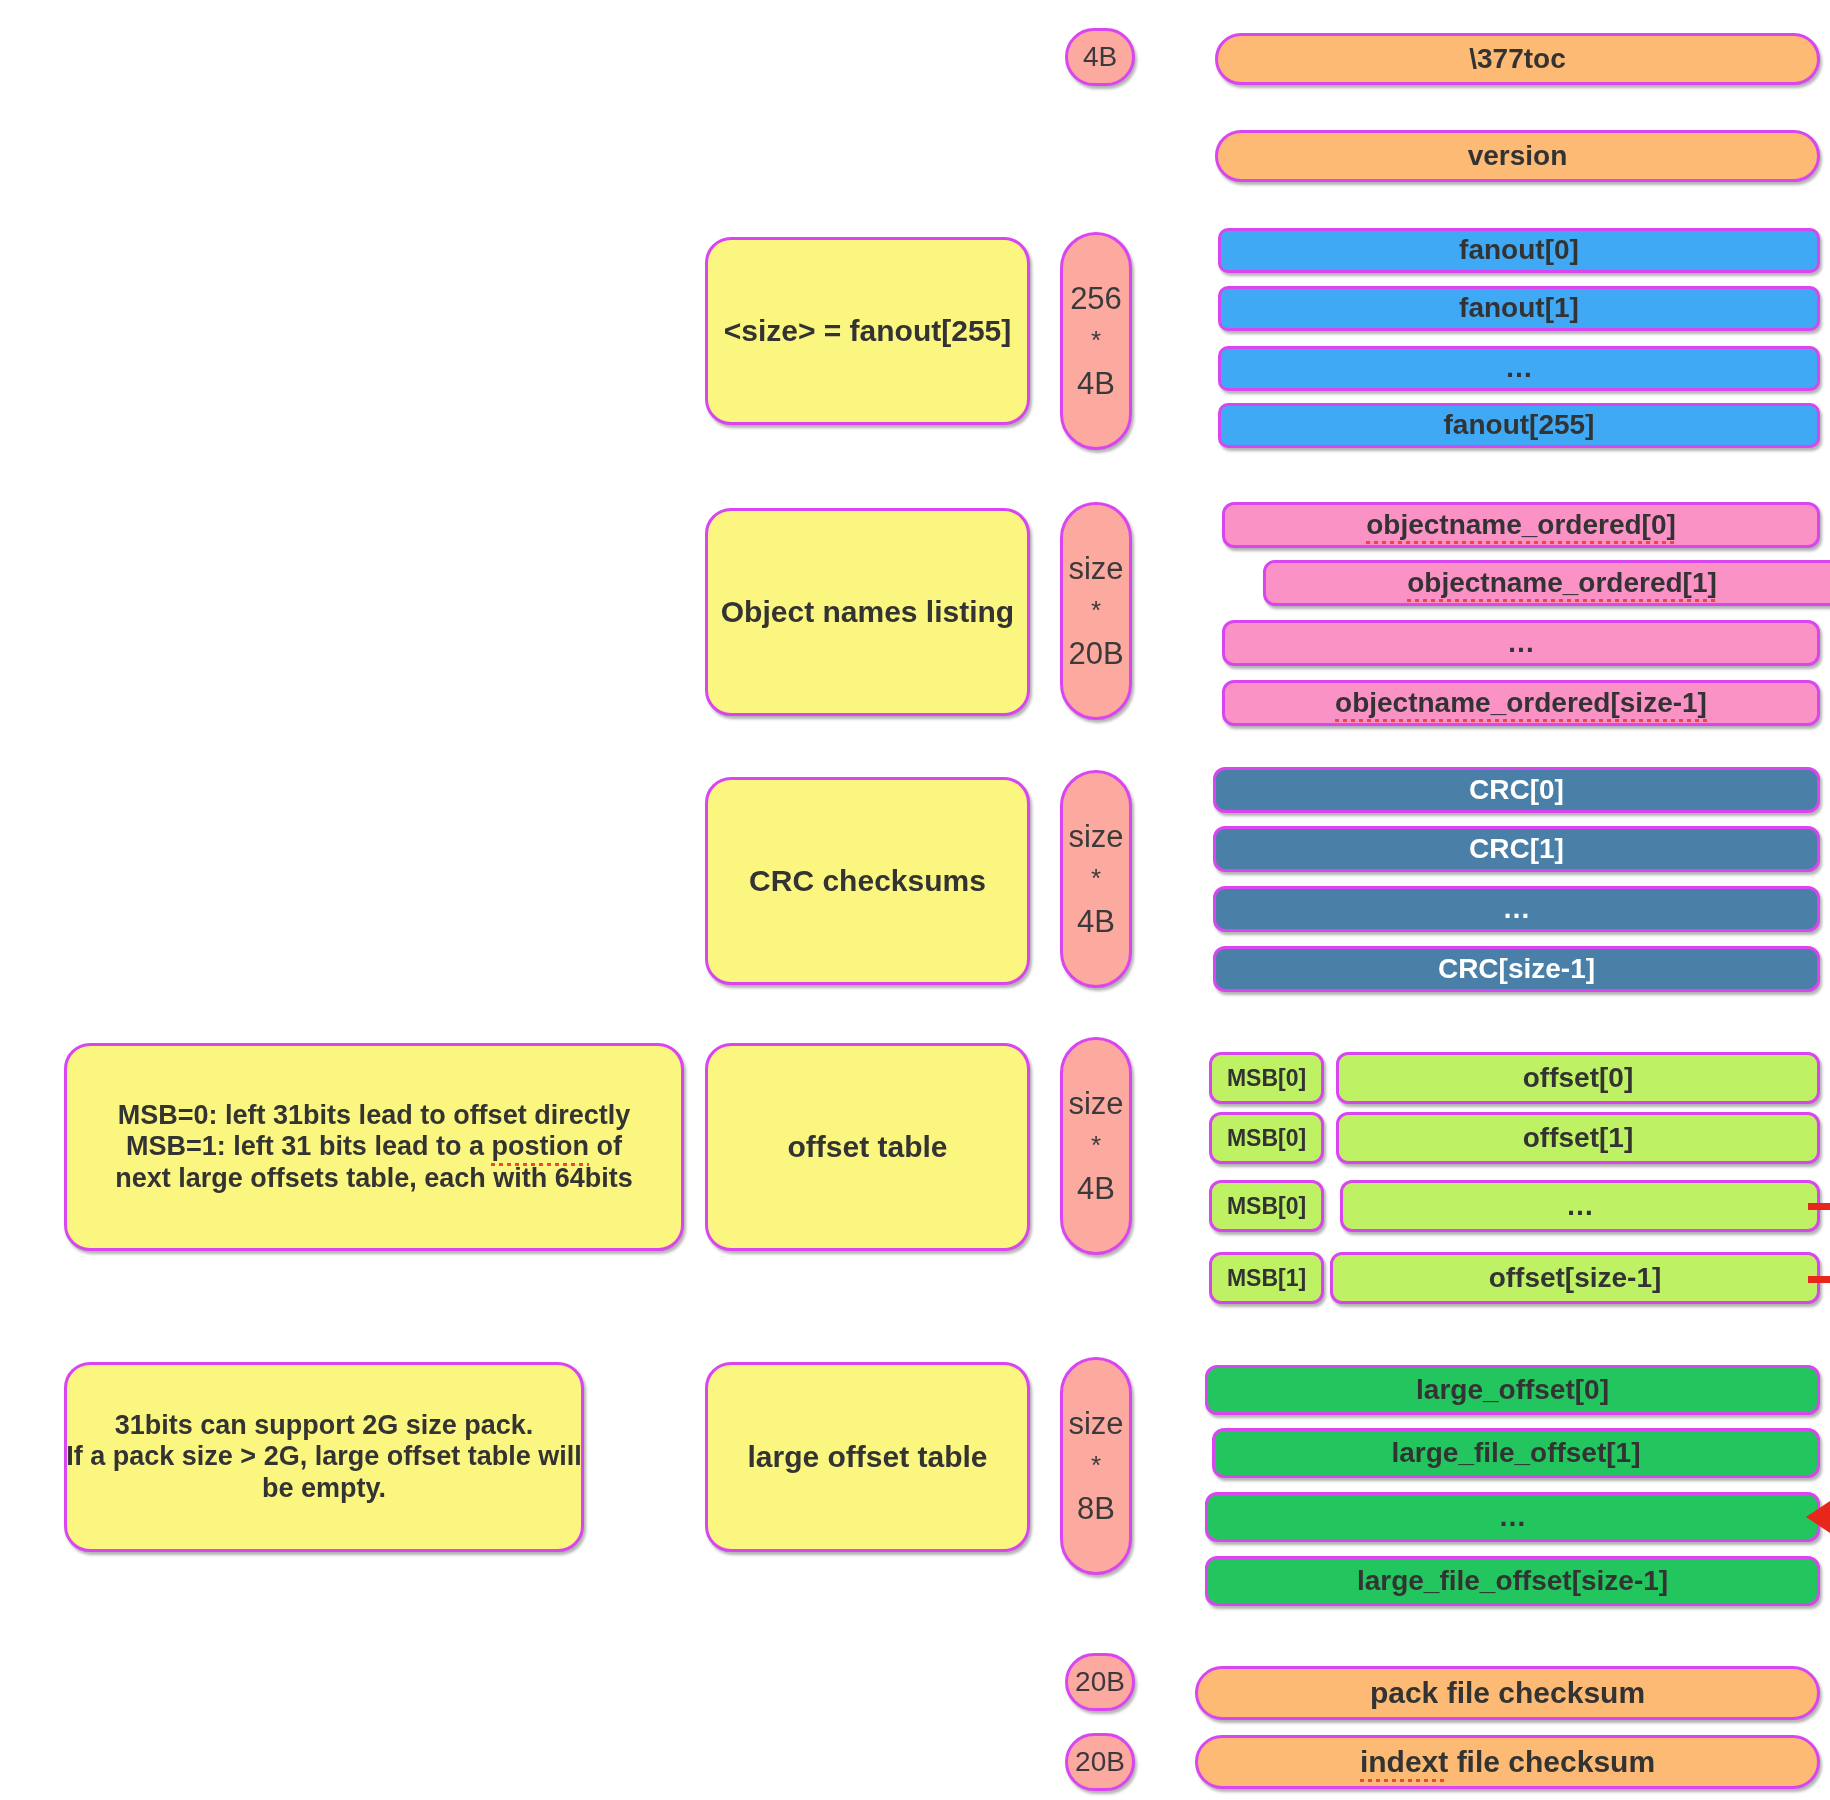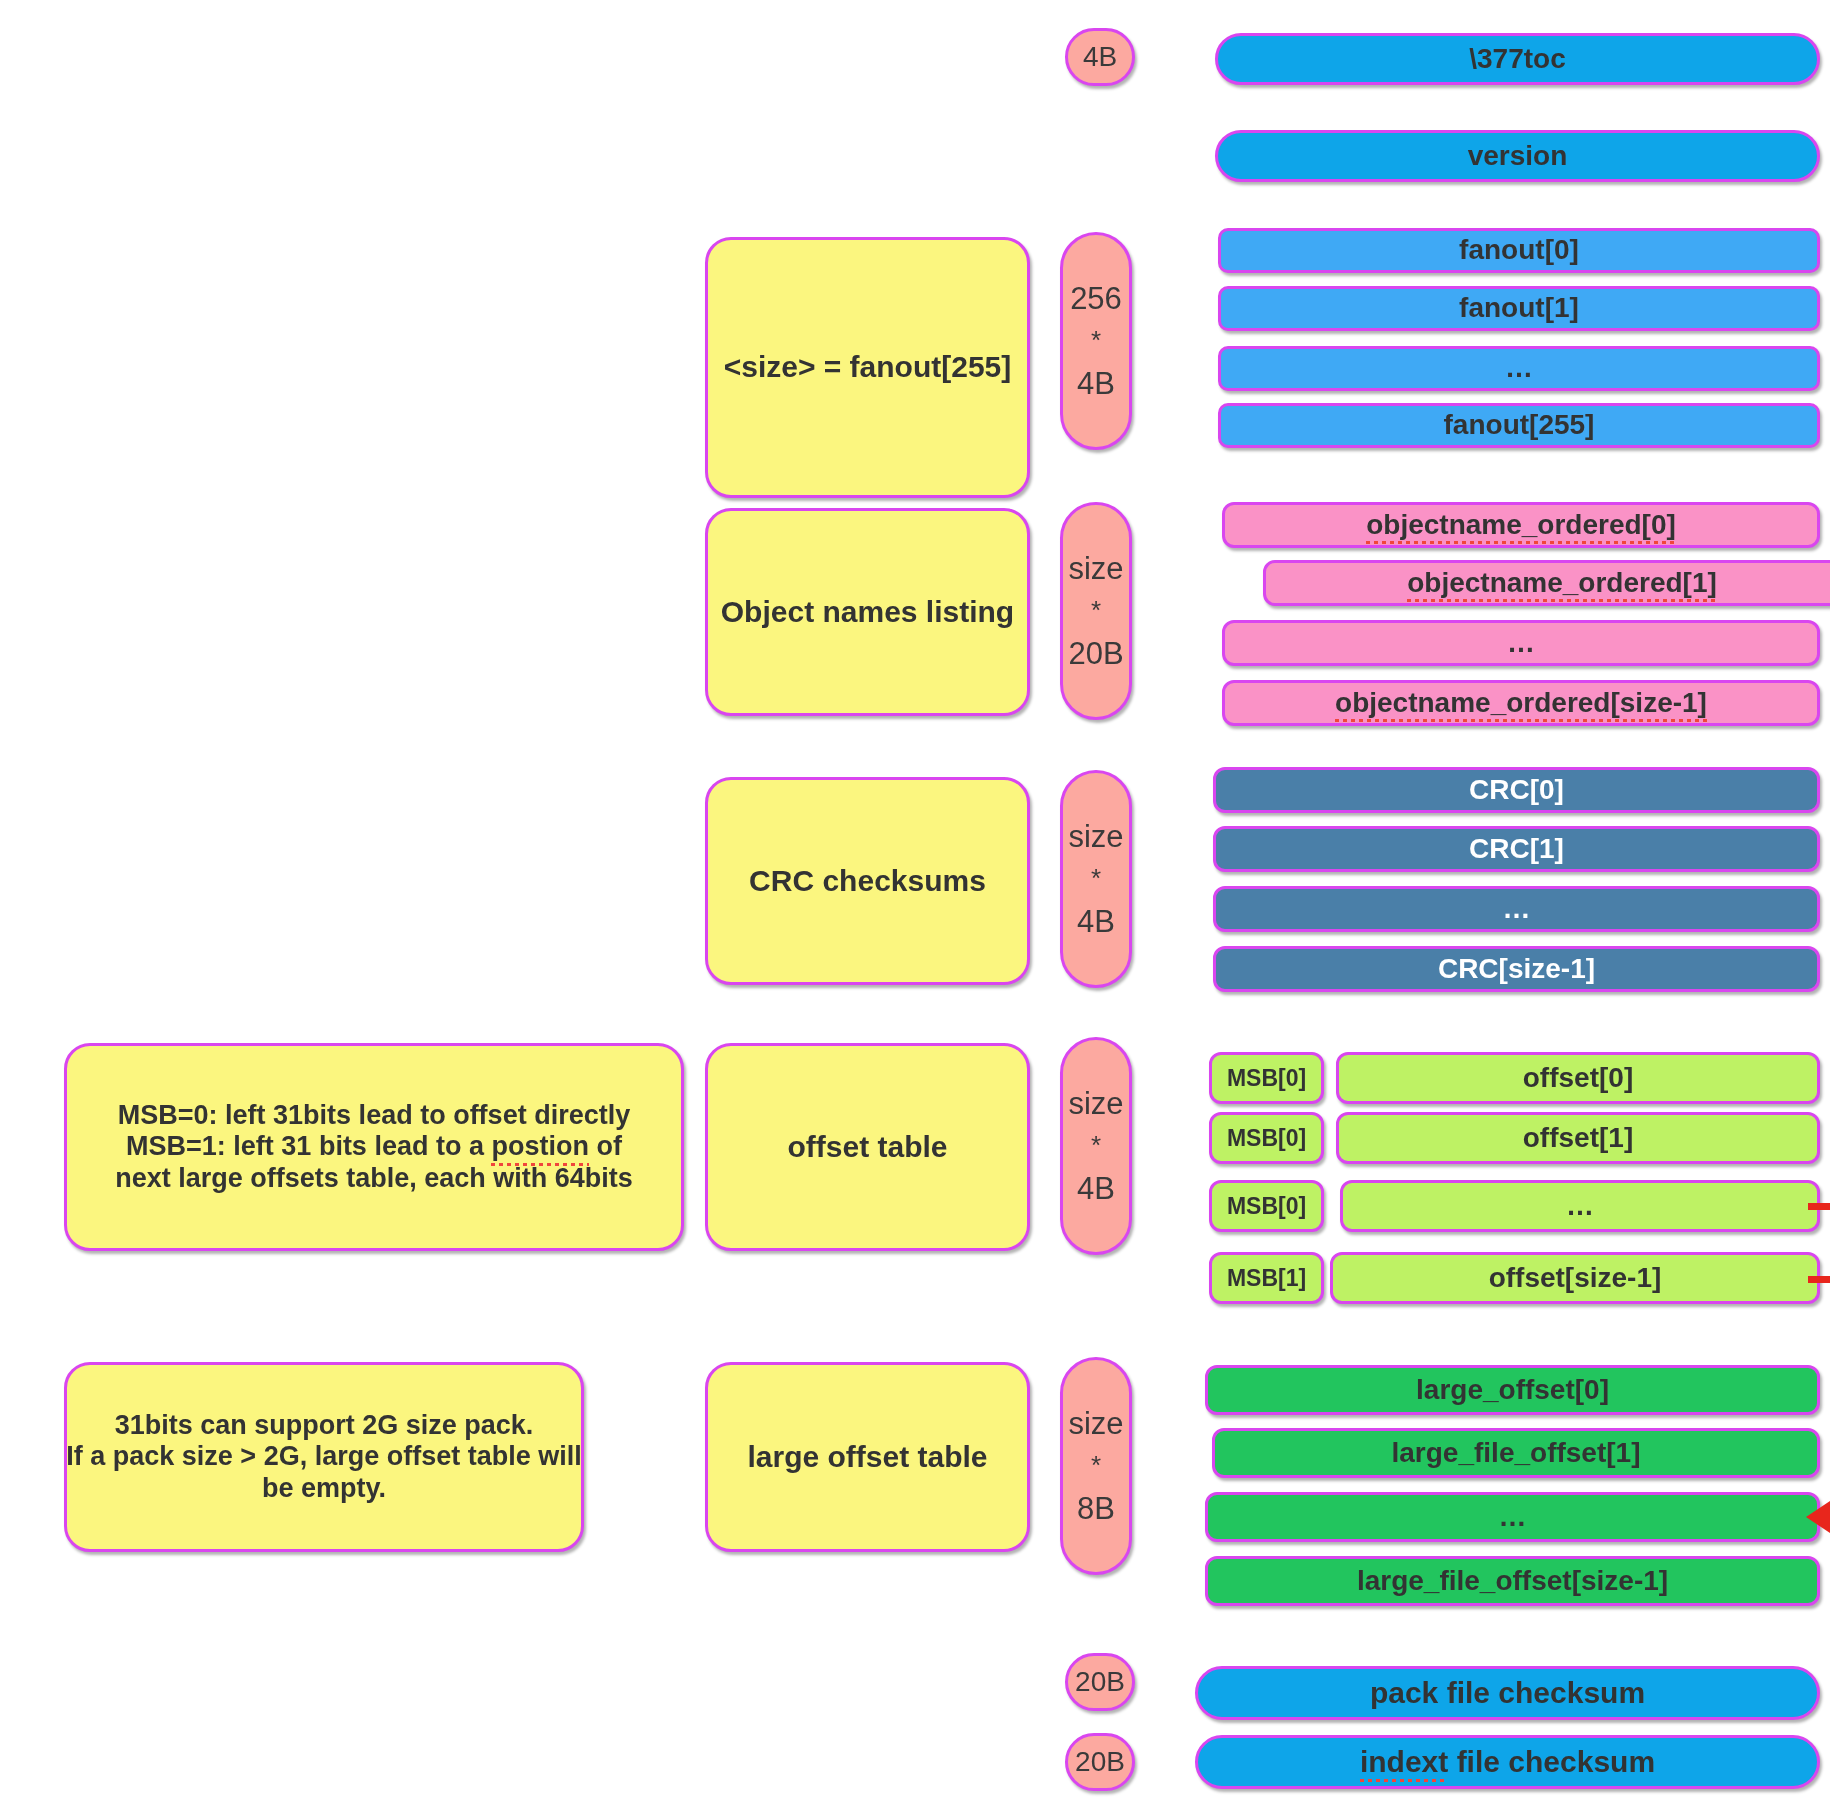--- a/index.html
+++ b/index.html
@@ -27,21 +27,21 @@
     box-shadow: 2px 3px 3px rgba(0,0,0,0.30);
   }
 
   
   .pill { border-radius: 999px; }
   .rounded-lg { border-radius: 26px; }
   .rounded-sm { border-radius: 12px; }
   .rounded-xs { border-radius: 10px; }
 
   
-  .c-teal    { background: #0ea5e9; }
+  .c-teal    { background: #fdba74; }
   .c-blue    { background: #3fa9f5; }
   .c-pink    { background: #fa92c6; }
   .c-steel   { background: #4a7fa8; color: #ffffff; }
   .c-turq    { background: #bef264; }
   .c-red     { background: #22c55e; }
   .c-yellow  { background: #fbf67f; }
   .c-salmon  { background: #fca9a0; }
 
   
   .sizepill {
@@ -93,21 +93,21 @@
   <div class="abs brick pill c-salmon sizepill" style="left:1065px; top:28px; width:70px; height:58px; font-size:28px;">
     <span class="ln">4B</span>
   </div>
   <div class="abs brick pill c-teal" style="left:1215px; top:33px; width:605px; height:52px; font-size:28px;">
     <span>\377toc</span>
   </div>
   <div class="abs brick pill c-teal" style="left:1215px; top:130px; width:605px; height:52px; font-size:28px;">
     <span>version</span>
   </div>
 
-  <div class="abs brick rounded-lg c-yellow note" style="left:705px; top:237px; width:325px; height:261px; font-size:30px;">
+  <div class="abs brick rounded-lg c-yellow note" style="left:705px; top:237px; width:325px; height:188px; font-size:30px;">
     <span class="ln">&lt;size&gt; = fanout[255]</span>
   </div>
   <div class="abs brick pill c-salmon sizepill" style="left:1060px; top:232px; width:72px; height:218px; font-size:31px;">
     <span class="ln">256</span>
     <span class="ln star">*</span>
     <span class="ln">4B</span>
   </div>
   <div class="abs brick rounded-xs c-blue" style="left:1218px; top:228px; width:602px; height:45px; font-size:28px;">
     <span>fanout[0]</span>
   </div>

